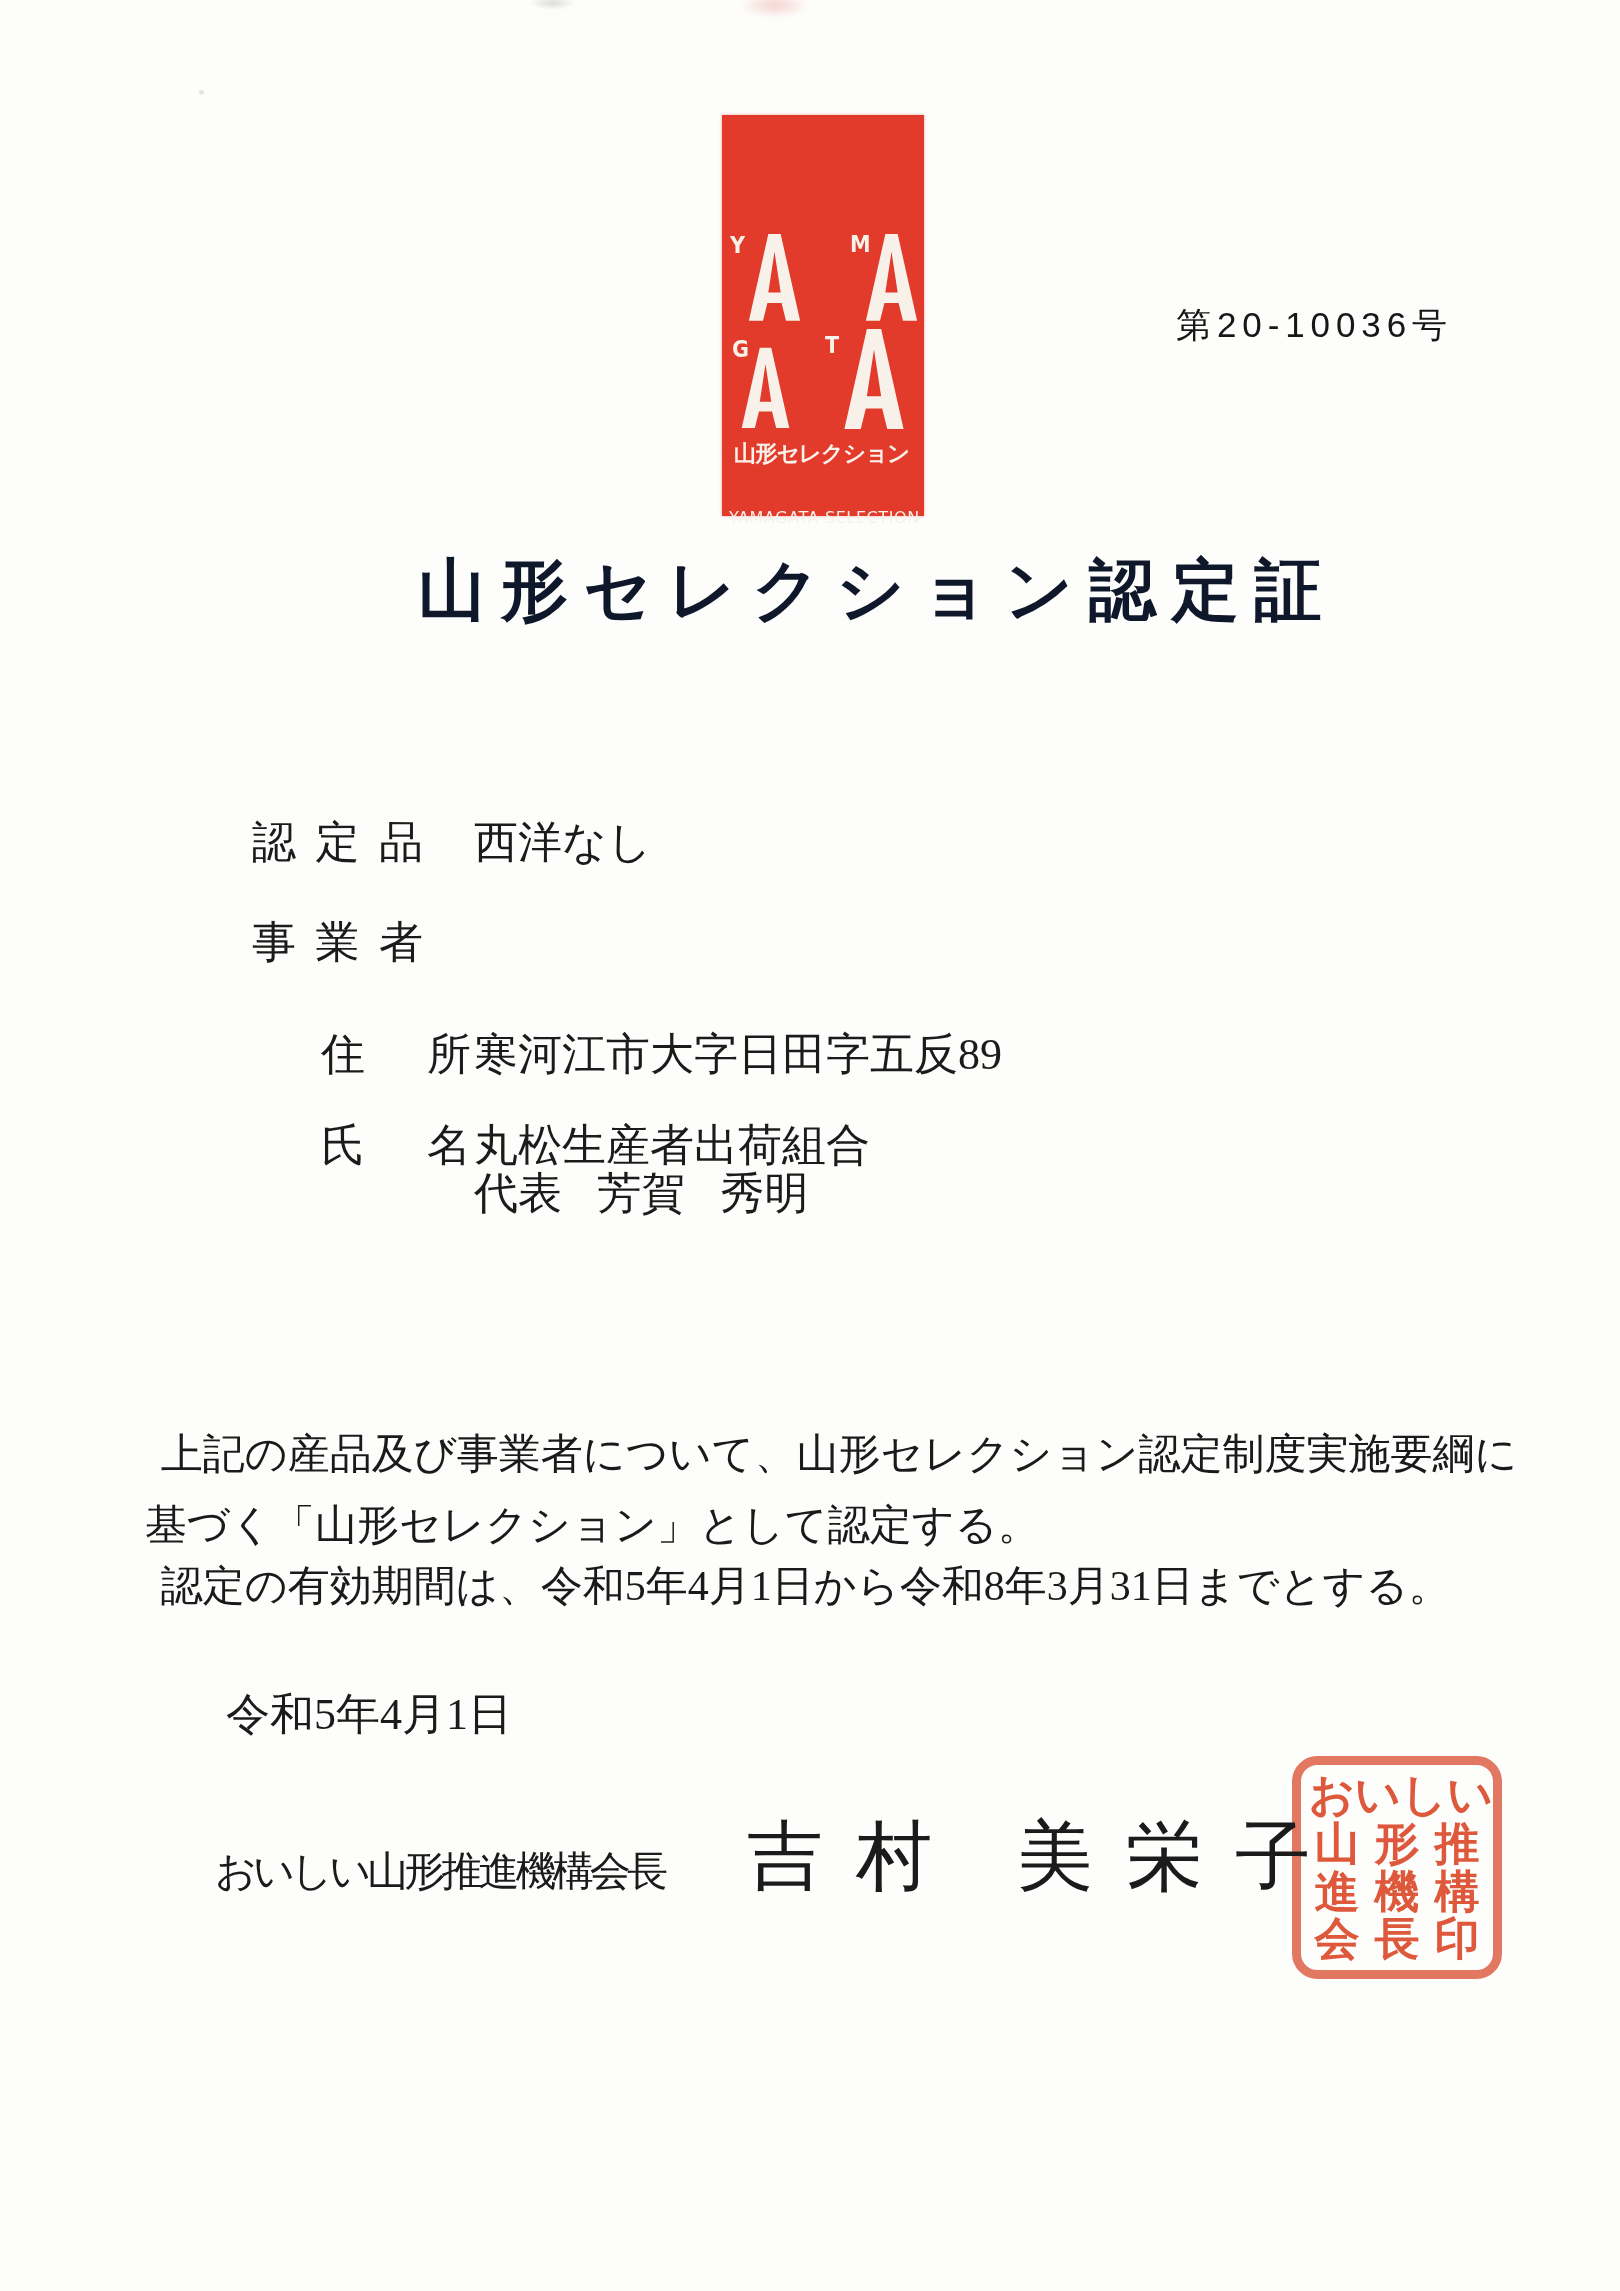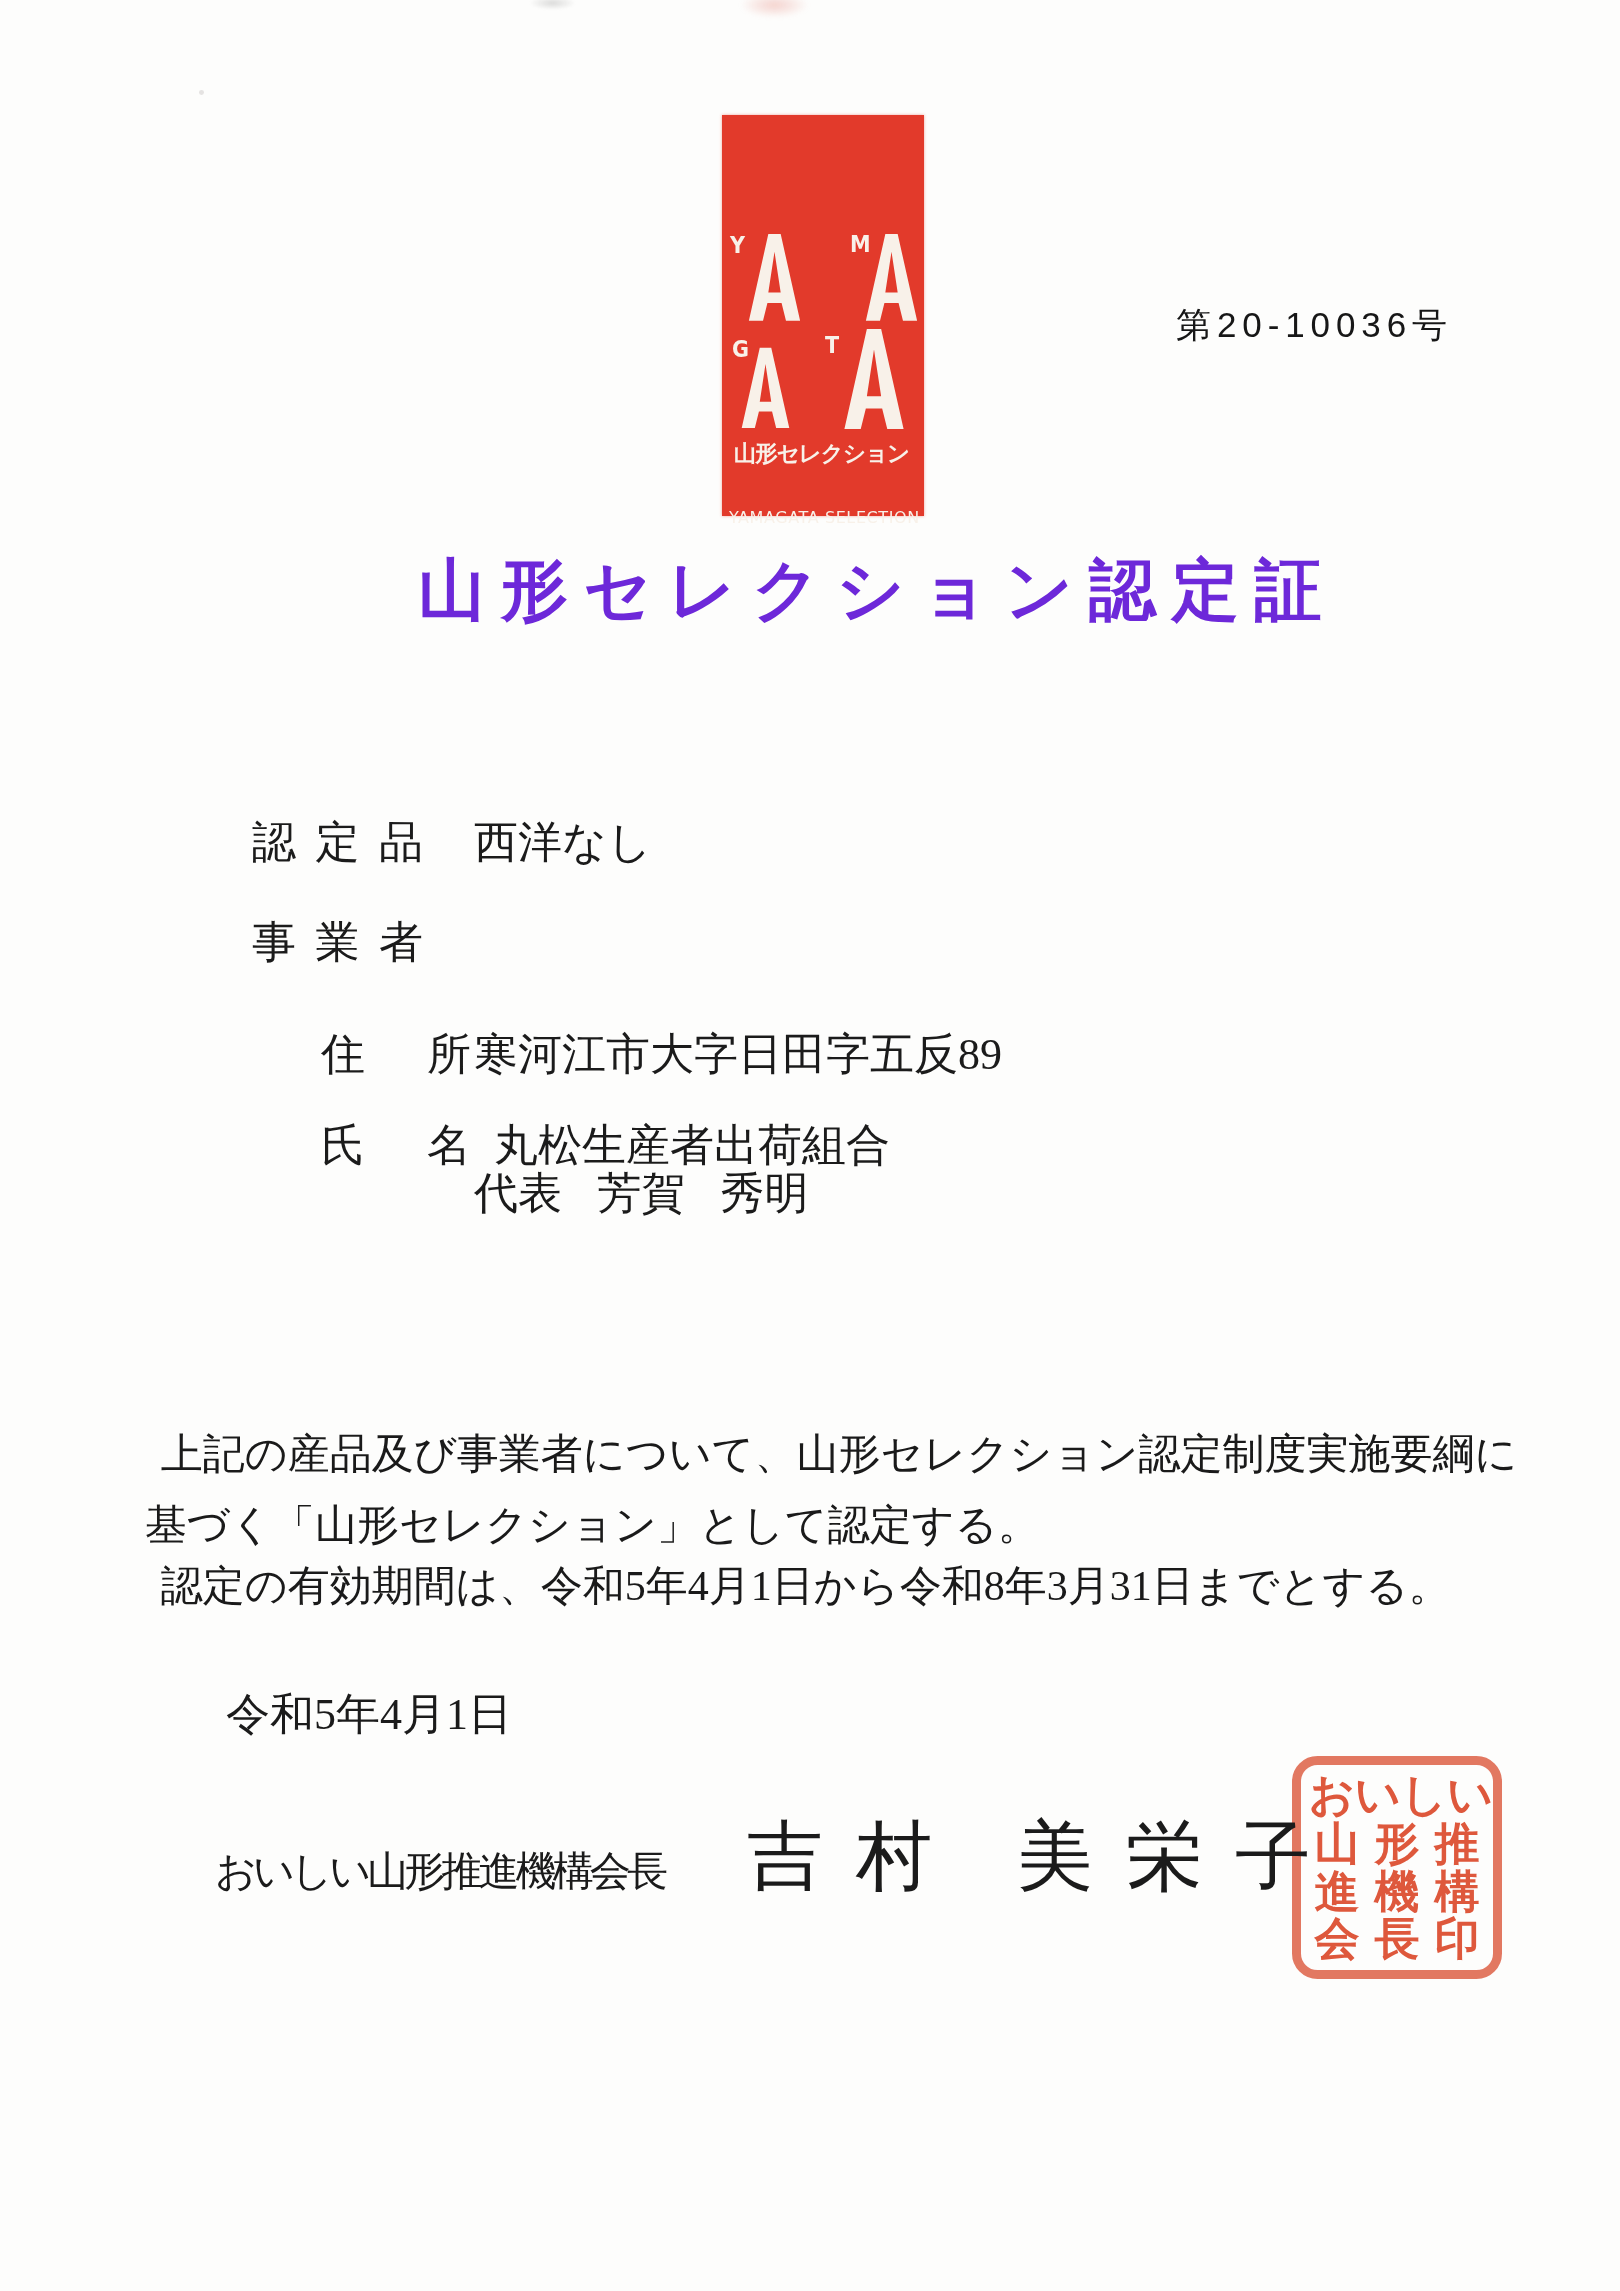--- a/index.html
+++ b/index.html
@@ -75,21 +75,21 @@
     left: 1176px; top: 302px;
     font-size: 35px; letter-spacing: 5.9px;
     font-family: "Liberation Sans", "DejaVu Sans", sans-serif;
     color: #171717;
     white-space: nowrap;
   }
   .doc-title {
     left: 418px; top: 545px;
     font-size: 67px; letter-spacing: 15.7px;
     font-weight: 600;
-    color: #6d28d9;
+    color: #0f172a;
     white-space: nowrap;
   }
 
   
   .field-label {
     display: flex;
     justify-content: space-between;
     font-size: 44px; line-height: 1;
     white-space: nowrap;
   }
@@ -214,21 +214,21 @@
   <div class="abs field-label field-label-2" style="left:321px; top:1033px">
     <span>住</span>
     <span>所</span>
   </div>
   <div class="abs field-value" style="left:474px; top:1033px">寒河江市大字日田字五反89</div>
 
   <div class="abs field-label field-label-2" style="left:321px; top:1124px">
     <span>氏</span>
     <span>名</span>
   </div>
-  <div class="abs field-value" style="left:494px; top:1124px">丸松生産者出荷組合</div>
+  <div class="abs field-value" style="left:474px; top:1124px">丸松生産者出荷組合</div>
   <div class="abs field-value rep-line" style="left:474px; top:1172px">代表 芳賀 秀明</div>
 
   <div class="abs body-line" style="top:1504px">基づく「山形セレクション」として認定する。</div>
   <div class="abs body-line indent" style="top:1433px">上記の産品及び事業者について、山形セレクション認定制度実施要綱に</div>
   <div class="abs body-line indent" style="top:1565px">認定の有効期間は、令和5年4月1日から令和8年3月31日までとする。</div>
 
   <div class="abs issue-date">令和5年4月1日</div>
 
   <div class="abs sig-name">吉村 美栄子</div>
   <div class="abs sig-title">おいしい山形推進機構会長</div>

